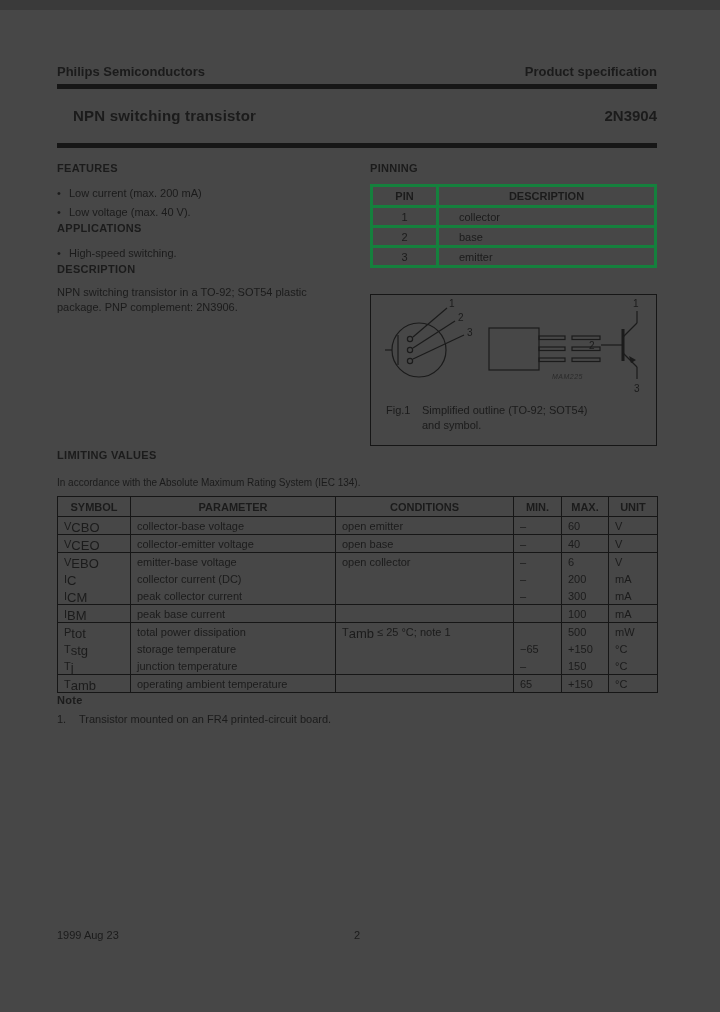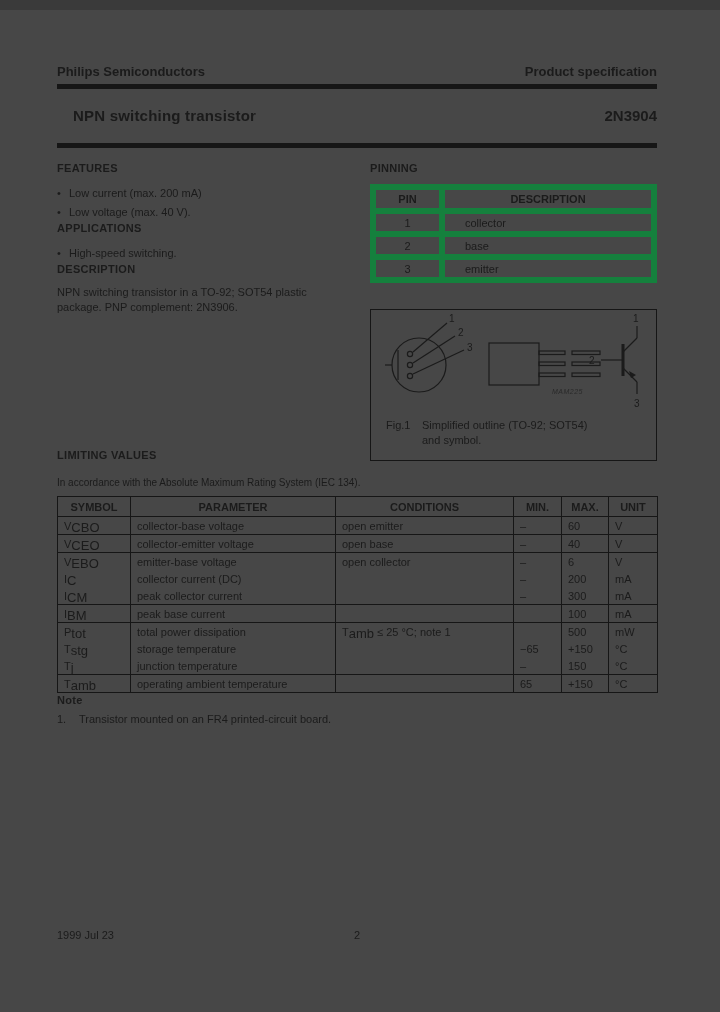--- a/index.html
+++ b/index.html
@@ -30,21 +30,21 @@
   h3.sec{font-size:11px;font-weight:bold;margin:0 0 10px 0;letter-spacing:0.3px;}
   .mt24{margin-top:24px;}
   ul.plain{list-style:none;margin:0;padding:0;}
   ul.plain li{font-size:11px;line-height:19px;display:flex;}
   ul.plain .blt{width:12px;}
   .para{font-size:11px;line-height:15px;width:272px;margin:0;}
 
   
   table{border-collapse:collapse;}
   .pin-table{width:287px;font-size:11px;}
-  .pin-table th,.pin-table td{border:6px solid #15803d;height:17px;padding:0;}
+  .pin-table th,.pin-table td{border:3px solid #15803d;height:17px;padding:0;}
   .pin-table th{font-weight:bold;text-align:center;height:18px;}
   .pin-table td.pin{width:63px;text-align:center;}
   .pin-table td.desc{padding-left:20px;margin-left:6px;}
 
   
   .figure-box{margin-top:26px;width:285px;height:150px;border:1px solid #161616;position:relative;}
   .fig-code{position:absolute;left:181px;top:78px;font-size:7px;font-style:italic;color:#2a2a2a;letter-spacing:0.5px;}
   .fig-caption{position:absolute;left:15px;top:108px;display:flex;font-size:11px;line-height:15px;}
   .fig-caption .lbl{width:36px;font-weight:normal;}
   .fig-caption .txt{width:182px;}
@@ -301,14 +301,14 @@
 <div class="note">
   <h3 class="sec" style="margin-bottom:0;">Note</h3>
   <div class="item">
     <span class="num">1.</span>
     <span>Transistor mounted on an FR4 printed-circuit board.</span>
   </div>
 </div>
 
 <div class="footer">
   <span class="pgnum">2</span>
-  <span class="date">1999 Jul 23</span>
+  <span class="date">1999 Aug 23</span>
 </div>
 
 </body></html>

